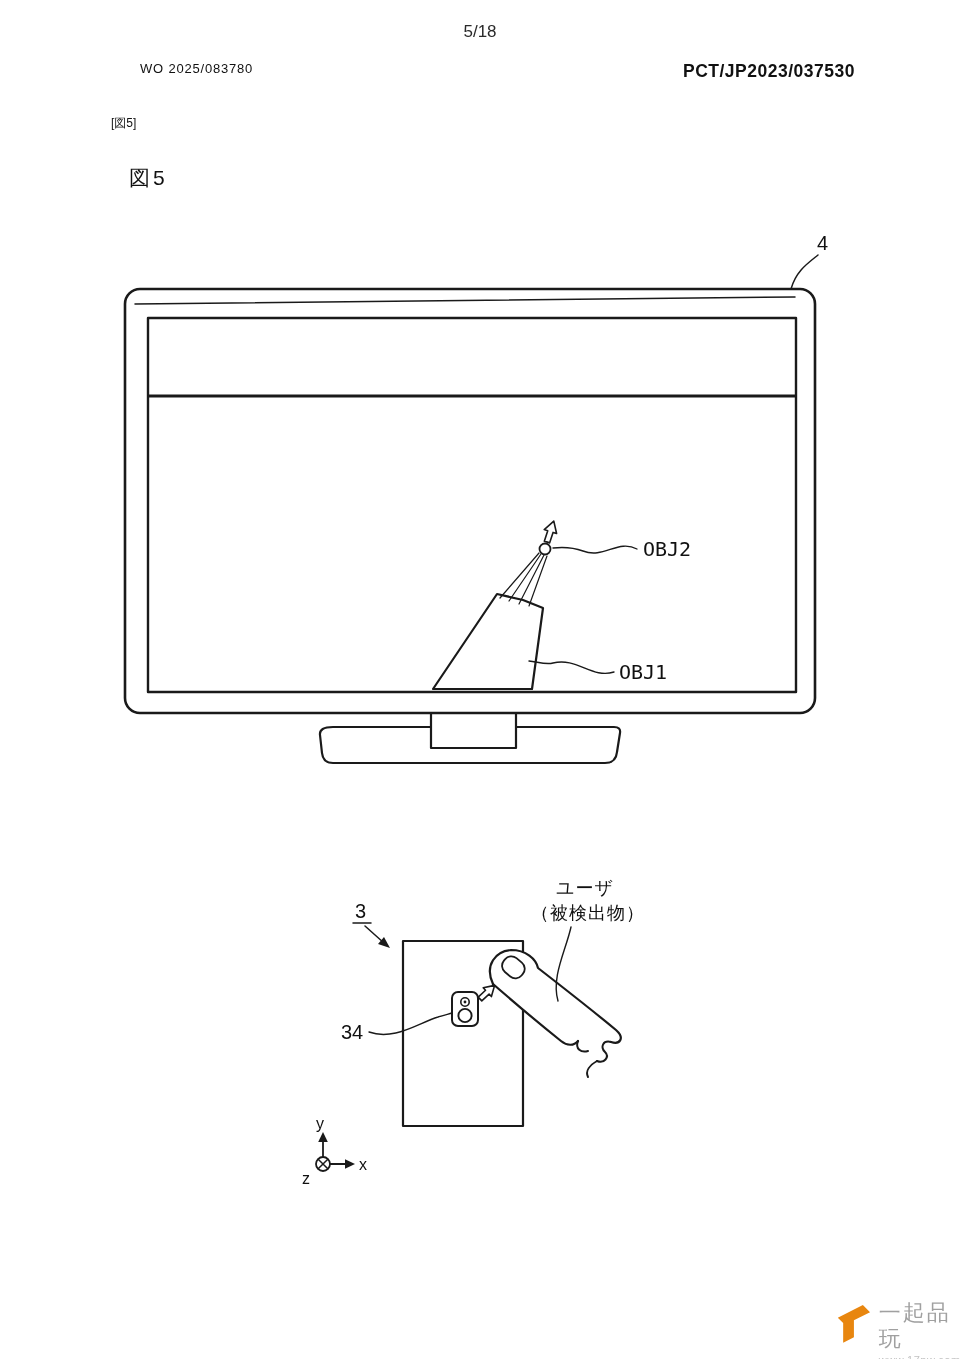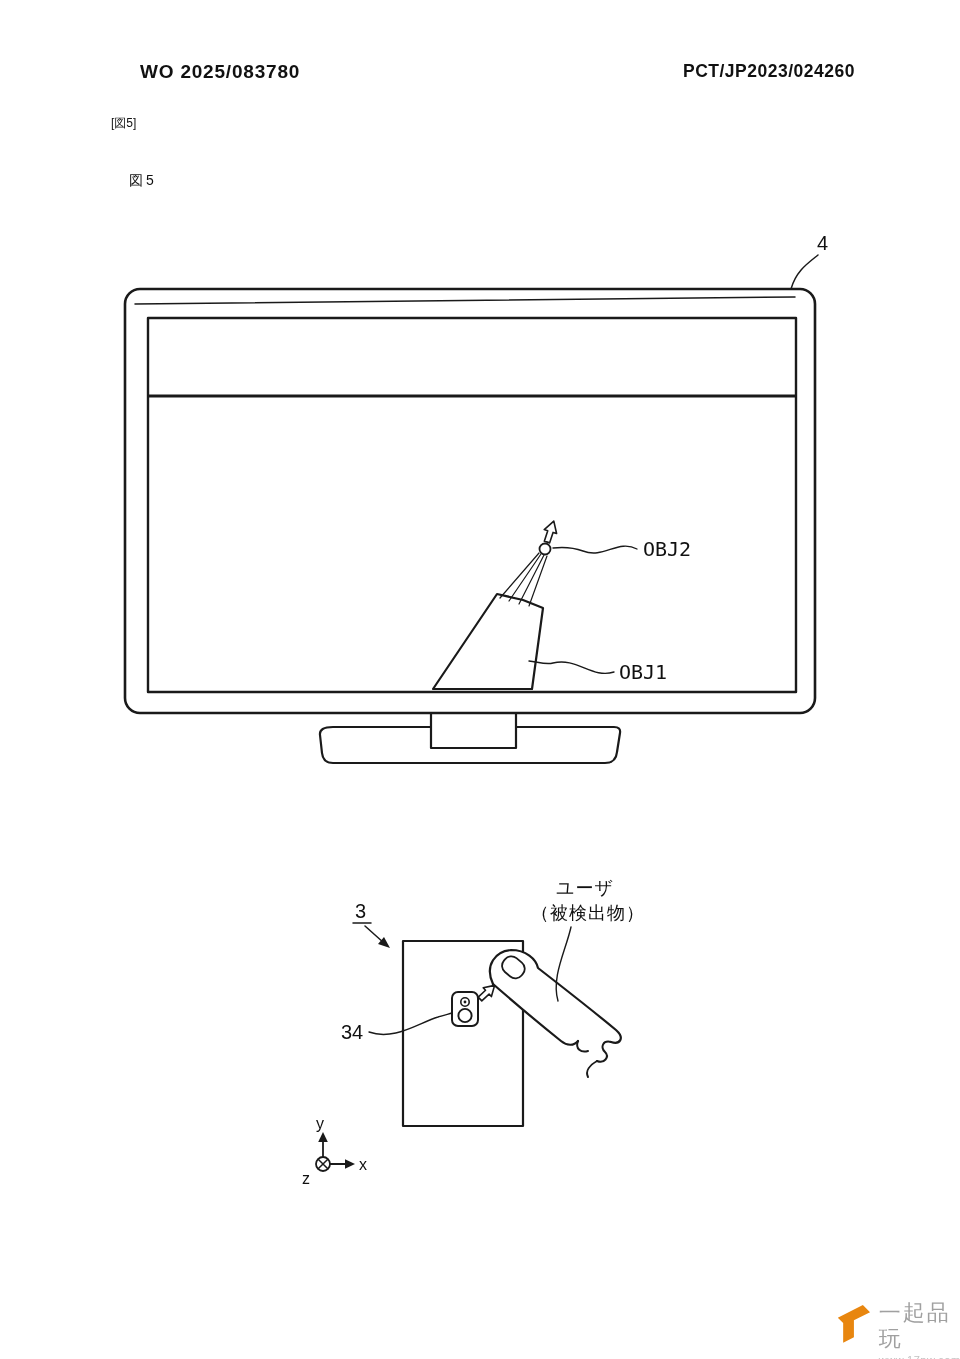--- a/index.html
+++ b/index.html
@@ -1,39 +1,40 @@
 <!DOCTYPE html>
 <html><head>
 <meta charset="utf-8">
 <style>
   html,body{margin:0;padding:0;background:#e9e9e9;}
   .page{position:relative;width:960px;height:1359px;background:#ffffff;font-family:"Liberation Sans",sans-serif;color:#1a1a1a;overflow:hidden;}
   .txt{position:absolute;white-space:pre;}
   .page-num{left:0;right:0;top:22px;text-align:center;font-size:17px;color:#2a2a2a;}
-  .pub-num{left:140px;top:61px;font-size:19px;font-weight:bold;letter-spacing:.8px;color:#111;}
+  .pub-num{left:140px;top:61px;font-size:13px;font-weight:normal;letter-spacing:.8px;color:#111;}
   .app-num{left:683px;top:61px;font-size:17.5px;font-weight:bold;letter-spacing:.5px;color:#111;}
   .fig-tag{left:111px;top:115px;font-size:12px;color:#111;}
-  .fig-caption{left:129px;top:172px;font-size:14px;letter-spacing:3px;color:#111;}
+  .fig-caption{left:129px;top:164px;font-size:21px;letter-spacing:3px;color:#111;}
   .drawing{position:absolute;left:0;top:0;}
   .fig-text{font-family:"DejaVu Sans Mono",monospace;font-size:20px;fill:#111;}
   .num-text{font-family:"Liberation Sans",sans-serif;font-size:20px;fill:#111;}
   .jp-text{font-family:"Liberation Sans",sans-serif;font-size:18px;fill:#111;letter-spacing:1px;}
   .axis-text{font-family:"Liberation Sans",sans-serif;font-size:16px;fill:#111;}
   .watermark{position:absolute;left:836px;top:1300px;display:flex;align-items:flex-start;gap:7px;}
   .wm-textcol{display:flex;flex-direction:column;align-items:flex-start;}
   .wm-brand{font-size:22px;color:#a0a0a0;letter-spacing:2px;line-height:26px;}
   .wm-url{font-size:11px;color:#c2c2c2;letter-spacing:.5px;margin-top:2px;}
 </style>
 </head>
 <body>
 
 <div class="page">
 
+  <div class="txt page-num">5/18</div>
   <div class="txt pub-num">WO 2025/083780</div>
-  <div class="txt app-num">PCT/JP2023/024260</div>
+  <div class="txt app-num">PCT/JP2023/037530</div>
   <div class="txt fig-tag">[図5]</div>
   <div class="txt fig-caption">図5</div>
 
   <svg class="drawing" width="960" height="1359" viewBox="0 0 960 1359">
 
     <g stroke="#1a1a1a" fill="none" stroke-linejoin="round" stroke-linecap="round">
       <path d="M 333 727 L 614 727 Q 621 727 620 733 L 617 752 Q 616 763 605 763 L 333 763 Q 323 763 322 753 L 320 735 Q 319 727 333 727 Z" stroke-width="2.2" fill="#ffffff"></path>
       <rect x="431" y="712" width="85" height="36" stroke-width="2.2" fill="#ffffff"></rect>
       <rect x="125" y="289" width="690" height="424" rx="15" stroke-width="2.6" fill="#ffffff"></rect>
       <path d="M 135 304 L 795 297" stroke-width="1.5"></path>

